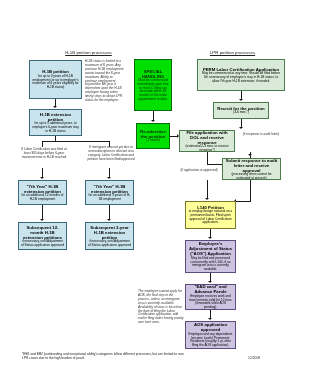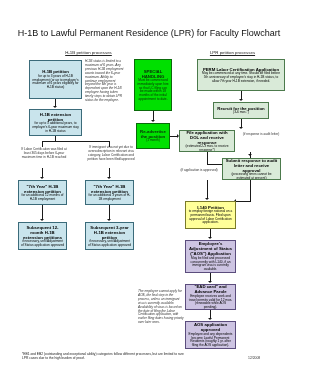--- a/index.html
+++ b/index.html
@@ -61,21 +61,20 @@
   .arrow{position:absolute;width:0;height:0;}
   .ad{border-left:2px solid transparent;border-right:2px solid transparent;border-top:2.6px solid #1a1a1a;}
   .ar{border-top:2px solid transparent;border-bottom:2px solid transparent;border-left:2.6px solid #1a1a1a;}
   .al{border-top:2px solid transparent;border-bottom:2px solid transparent;border-right:2.6px solid #1a1a1a;}
 </style>
 </head>
 <body>
 
 <div id="canvas">
 
-  <div class="abs title">H-1B to Lawful Permanent Residence (LPR) for Faculty Flowchart</div>
 
   <div class="abs colhead" style="left:36px;top:50px;width:105px;">H-1B petition processes</div>
   <div class="abs colhead" style="left:180px;top:50px;width:105px;">LPR petition processes</div>
 
   <div class="abs box blue" style="left:29px;top:60px;width:53px;height:39px;">
     <span class="hd">H-1B petition</span>
     <span class="bd">for up to 3 years of H-1B employment (or up to employer's maximum of 6 years eligibility for H-1B status)</span>
   </div>
 
   <div class="ln vl" style="left:55px;top:99px;height:8px;"></div>

